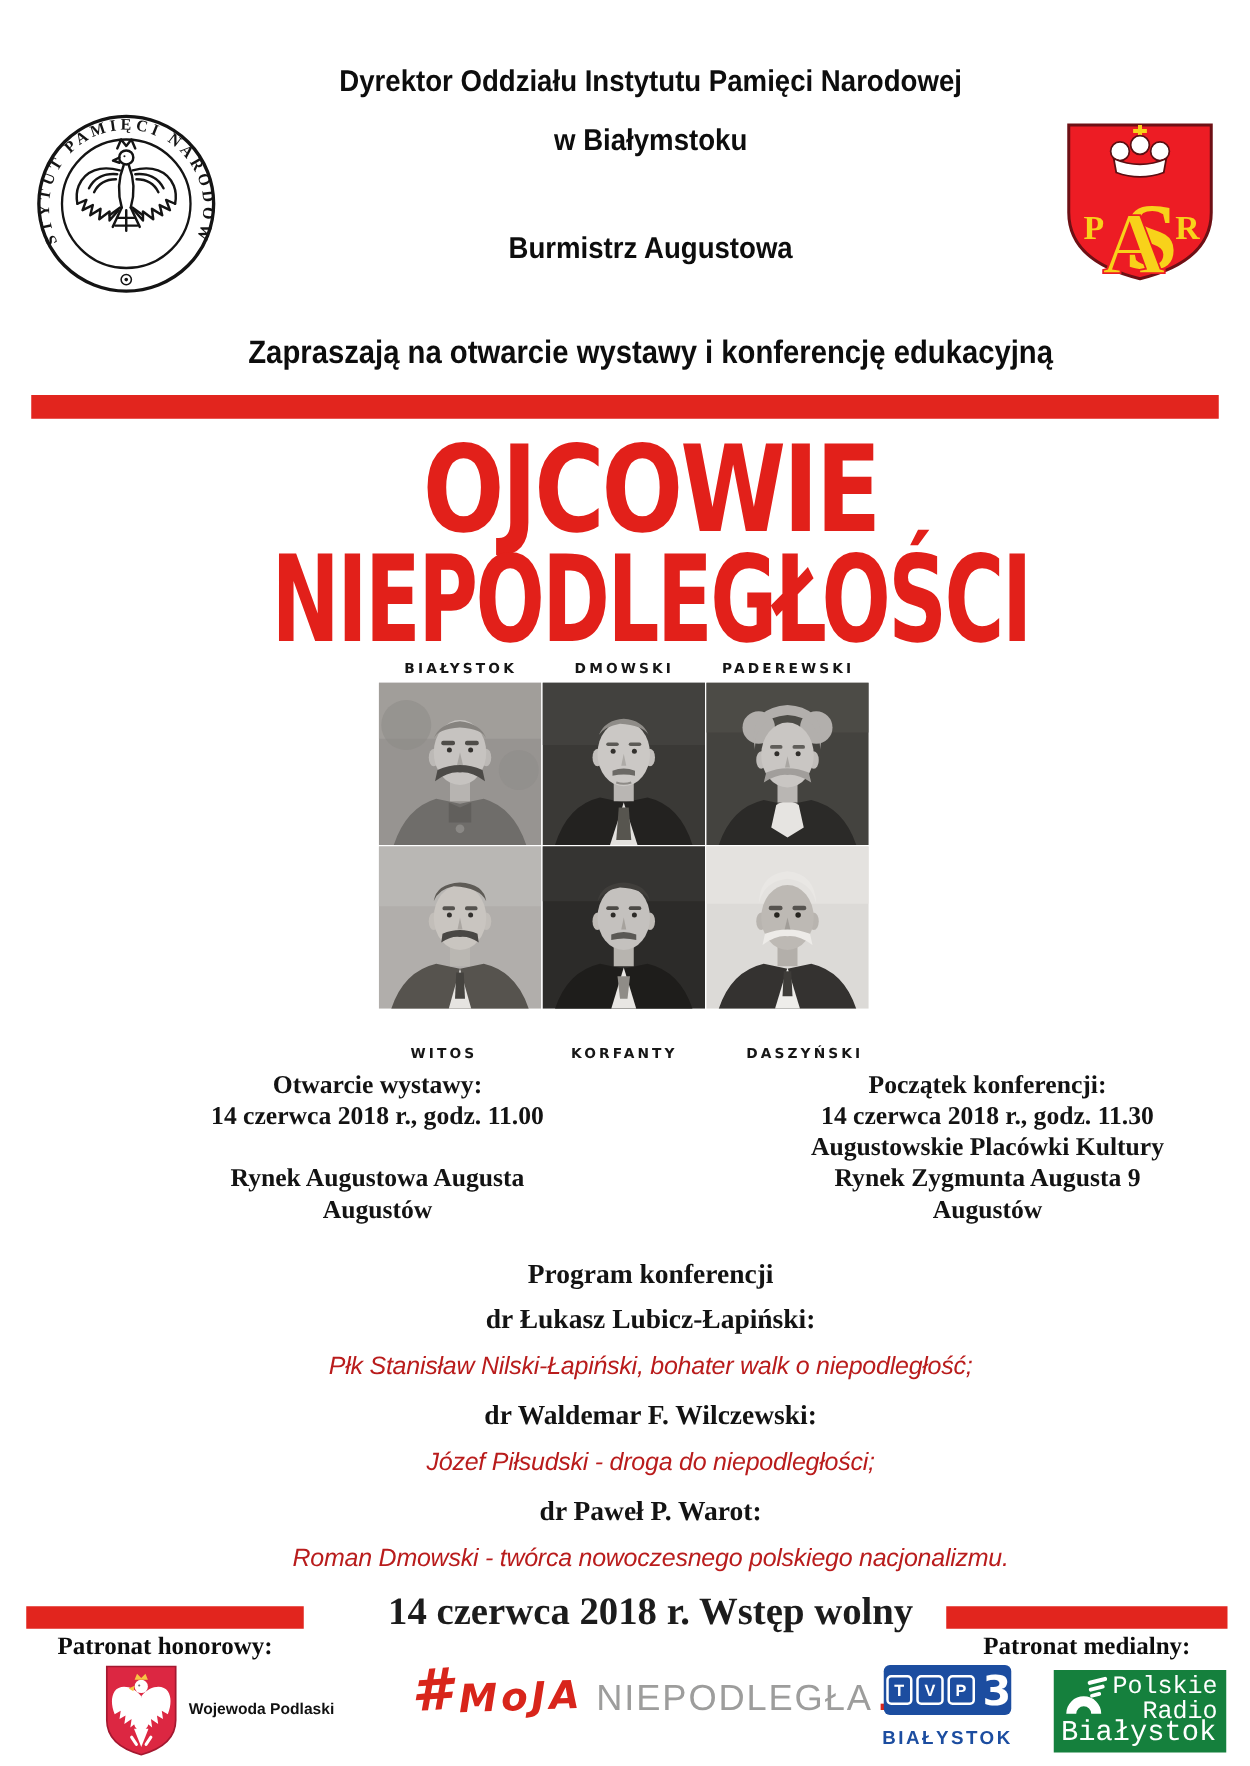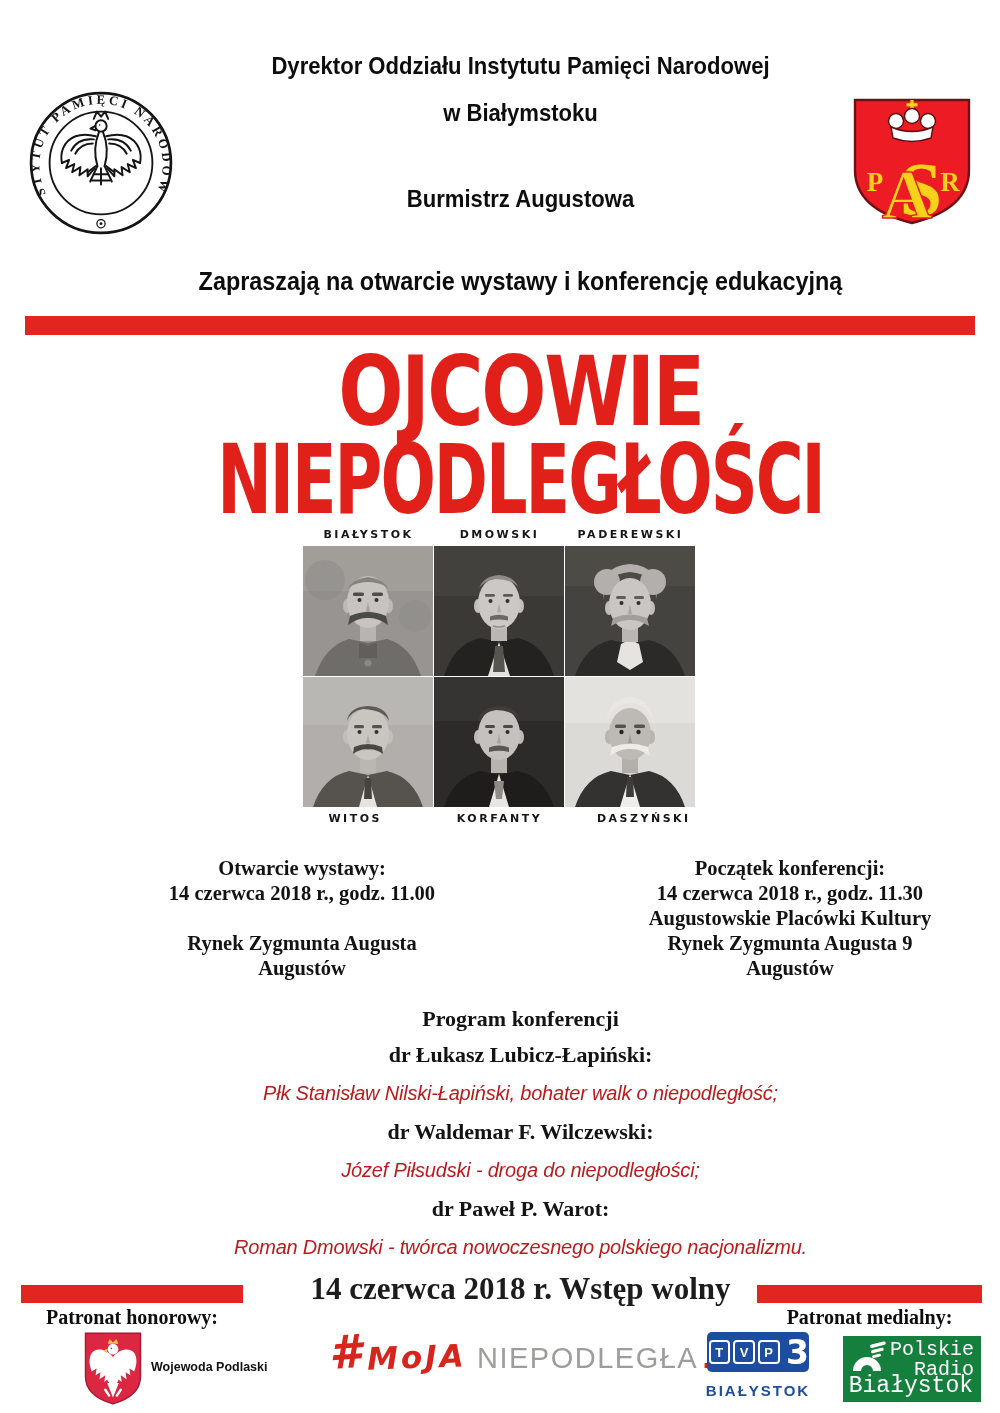--- a/index.html
+++ b/index.html
@@ -24,21 +24,21 @@
   .title{top:348px;line-height:88px;font-family:"DejaVu Sans",sans-serif;font-weight:bold;
          color:#e2201a;font-size:96px;letter-spacing:-3px;}
   .title div{transform-origin:50% 50%;}
   .title-l1{transform:scaleX(.8);}
   .title-l2{transform:scaleX(.68);}
 
   
   .labels-row{left:303px;width:393px;display:flex;font-family:"DejaVu Sans",sans-serif;
               font-weight:bold;font-size:11px;letter-spacing:2.5px;color:#161616;}
   .labels-top{top:528px;}
-  .labels-bottom{top:812px;gap:40px;}
+  .labels-bottom{top:836px;gap:40px;}
   .labels-row span{flex:1;text-align:center;}
   .grid{left:303px;top:546px;width:393px;display:flex;flex-wrap:wrap;gap:1px;}
   .cell{width:130px;height:130px;}
   .cell svg{display:block;width:130px;height:130px;}
 
   
   .event-block{width:400px;text-align:center;font-family:"Liberation Serif",serif;
                font-weight:bold;font-size:20.5px;line-height:25px;color:#131313;}
   .event-left{left:102px;top:856px;}
   .event-right{left:590px;top:856px;}
@@ -295,21 +295,21 @@
   <div class="abs labels-row labels-bottom">
     <span>WITOS</span>
     <span>KORFANTY</span>
     <span>DASZYŃSKI</span>
   </div>
 
   <div class="abs event-block event-left">
     <div>Otwarcie wystawy:</div>
     <div>14 czerwca 2018 r., godz. 11.00</div>
     <div class="event-gap"></div>
-    <div>Rynek Zygmunta Augusta</div>
+    <div>Rynek Augustowa Augusta</div>
     <div>Augustów</div>
   </div>
   <div class="abs event-block event-right">
     <div>Początek konferencji:</div>
     <div>14 czerwca 2018 r., godz. 11.30</div>
     <div>Augustowskie Placówki Kultury</div>
     <div>Rynek Zygmunta Augusta 9</div>
     <div>Augustów</div>
   </div>
 

